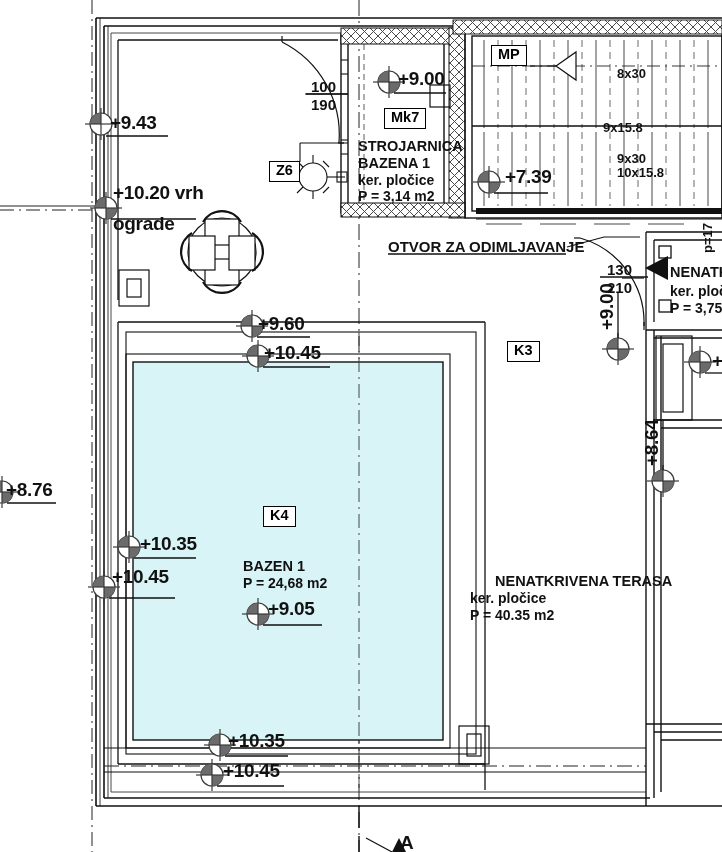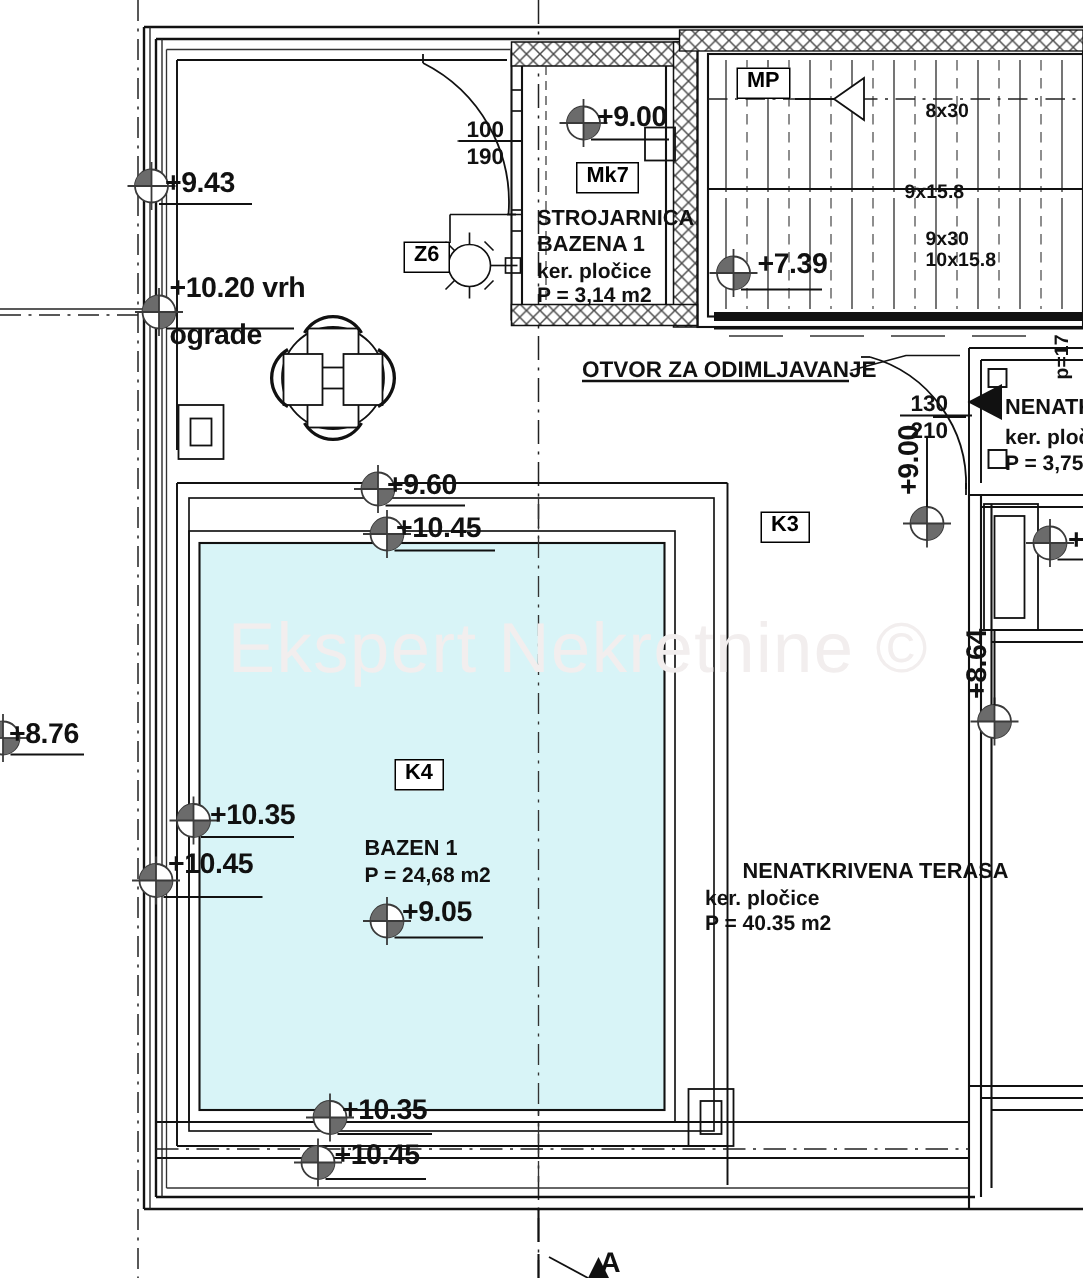--- a/index.html
+++ b/index.html
@@ -491,21 +491,20 @@
       </g>
 
       <line x1="388" y1="254" x2="566" y2="254" stroke="#111" stroke-width="1.6"></line>
 
       <line x1="600" y1="277" x2="648" y2="277" stroke="#111" stroke-width="1.4"></line>
 
       <line x1="306" y1="94" x2="348" y2="94" stroke="#111" stroke-width="1.4"></line>
     </g>
   </svg>
 
-  <div class="watermark">Ekspert Nekretnine ©</div>
 
   <div class="lbl elev" style="left:110px; top:112px;">+9.43</div>
 
   <div class="lbl elev" style="left:113px; top:182px;">+10.20 vrh</div>
   <div class="lbl elev" style="left:113px; top:213px;">ograde</div>
 
   <div class="lbl dim" style="left:311px; top:78px;">100</div>
   <div class="lbl dim" style="left:311px; top:96px;">190</div>
 
   <div class="tagbox" style="left:269px; top:133px;margin-top:28px;">Z6</div>

